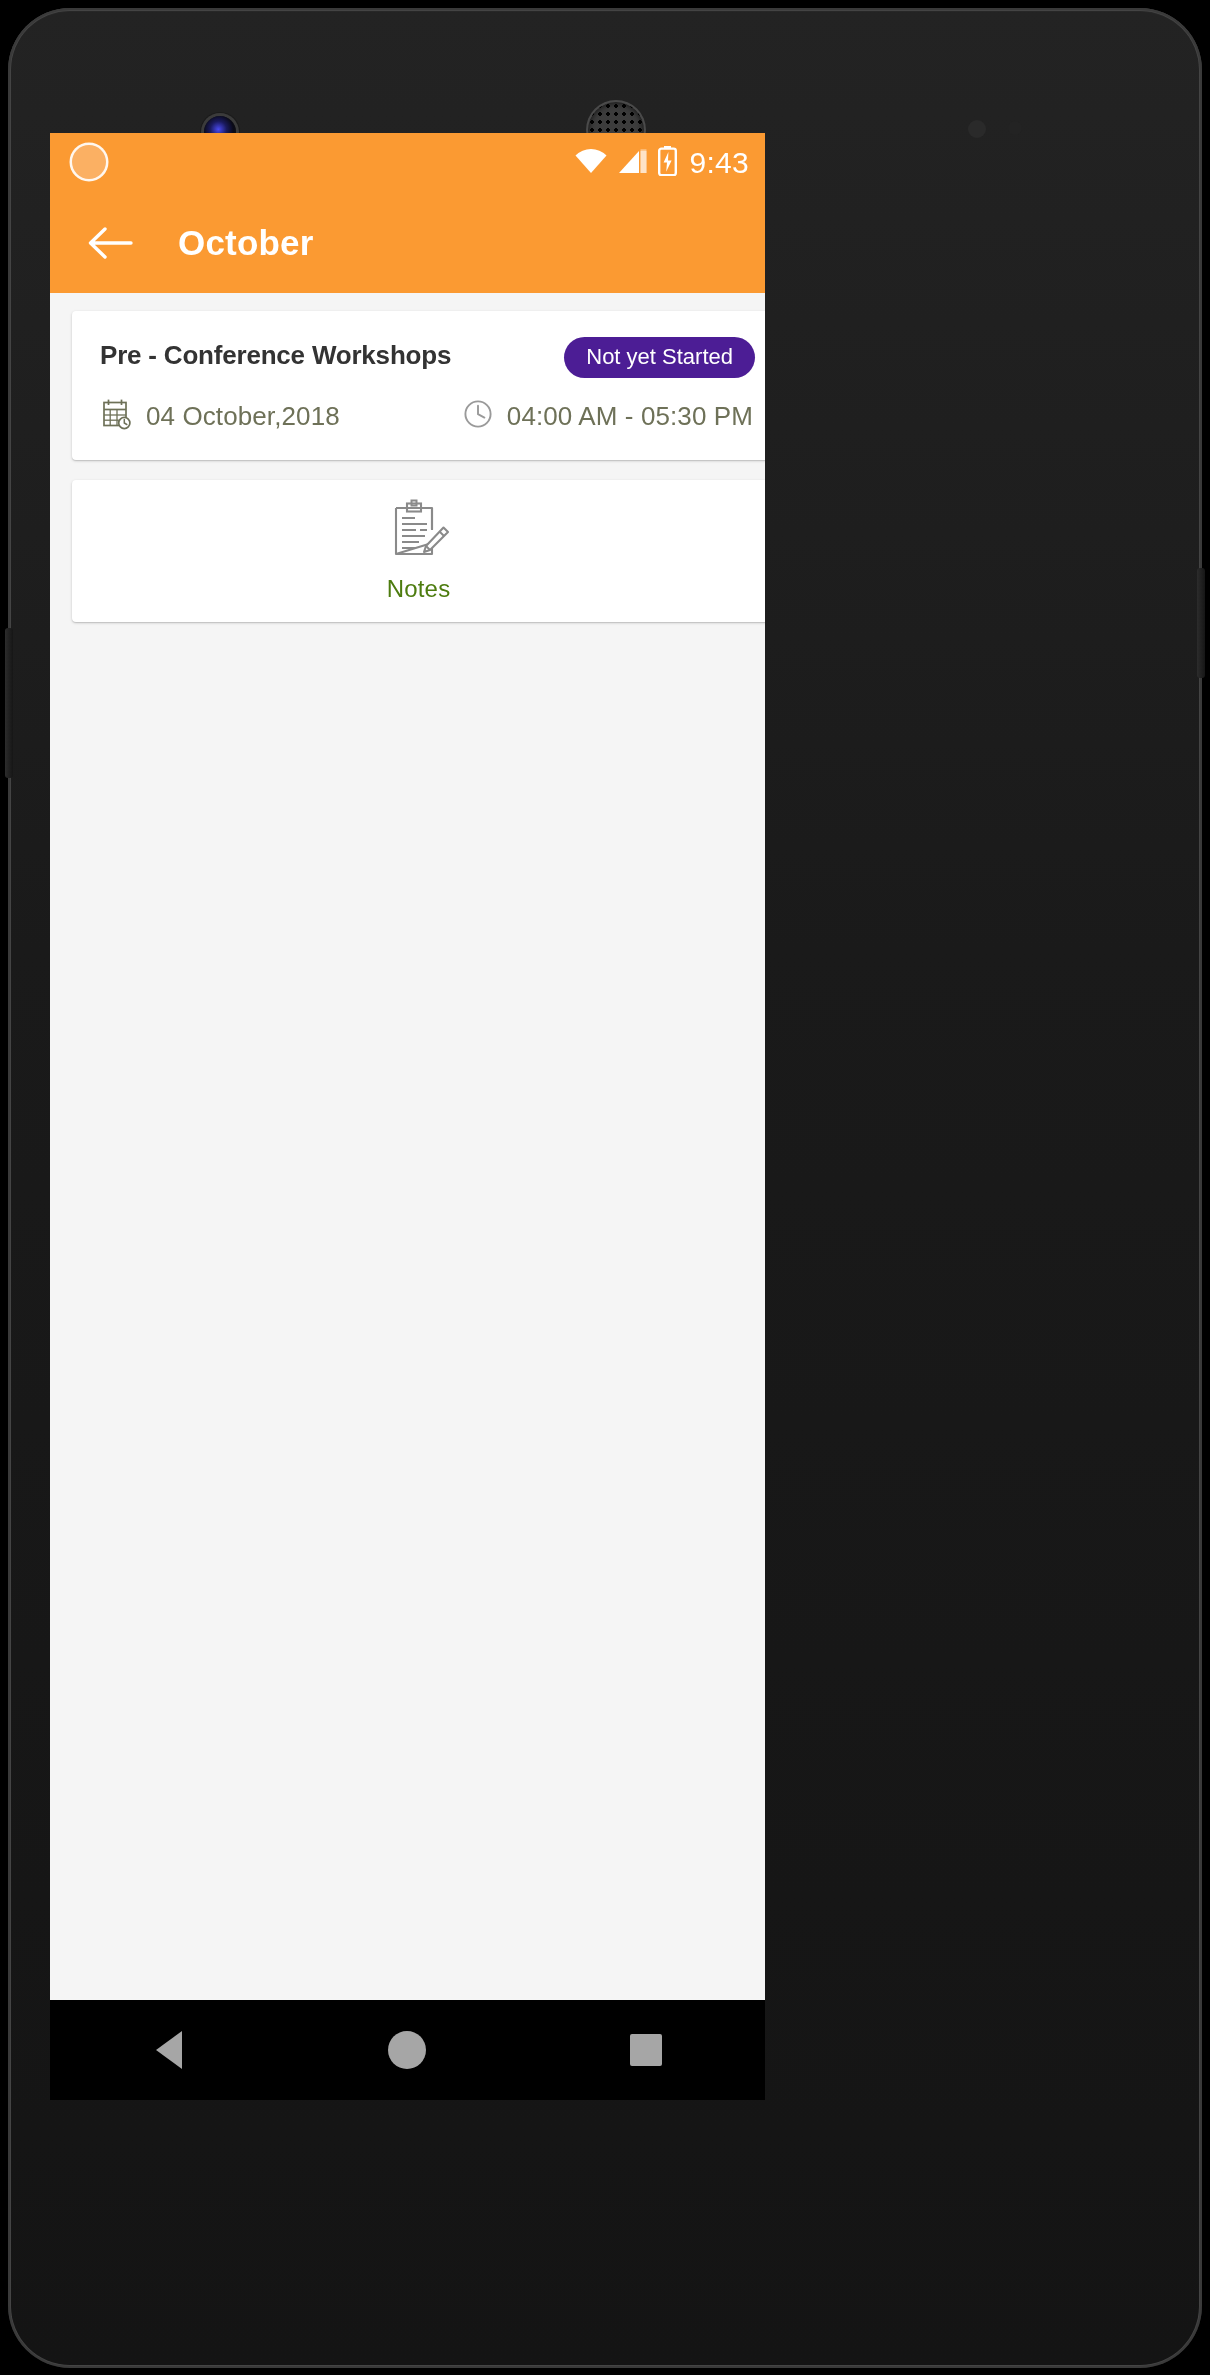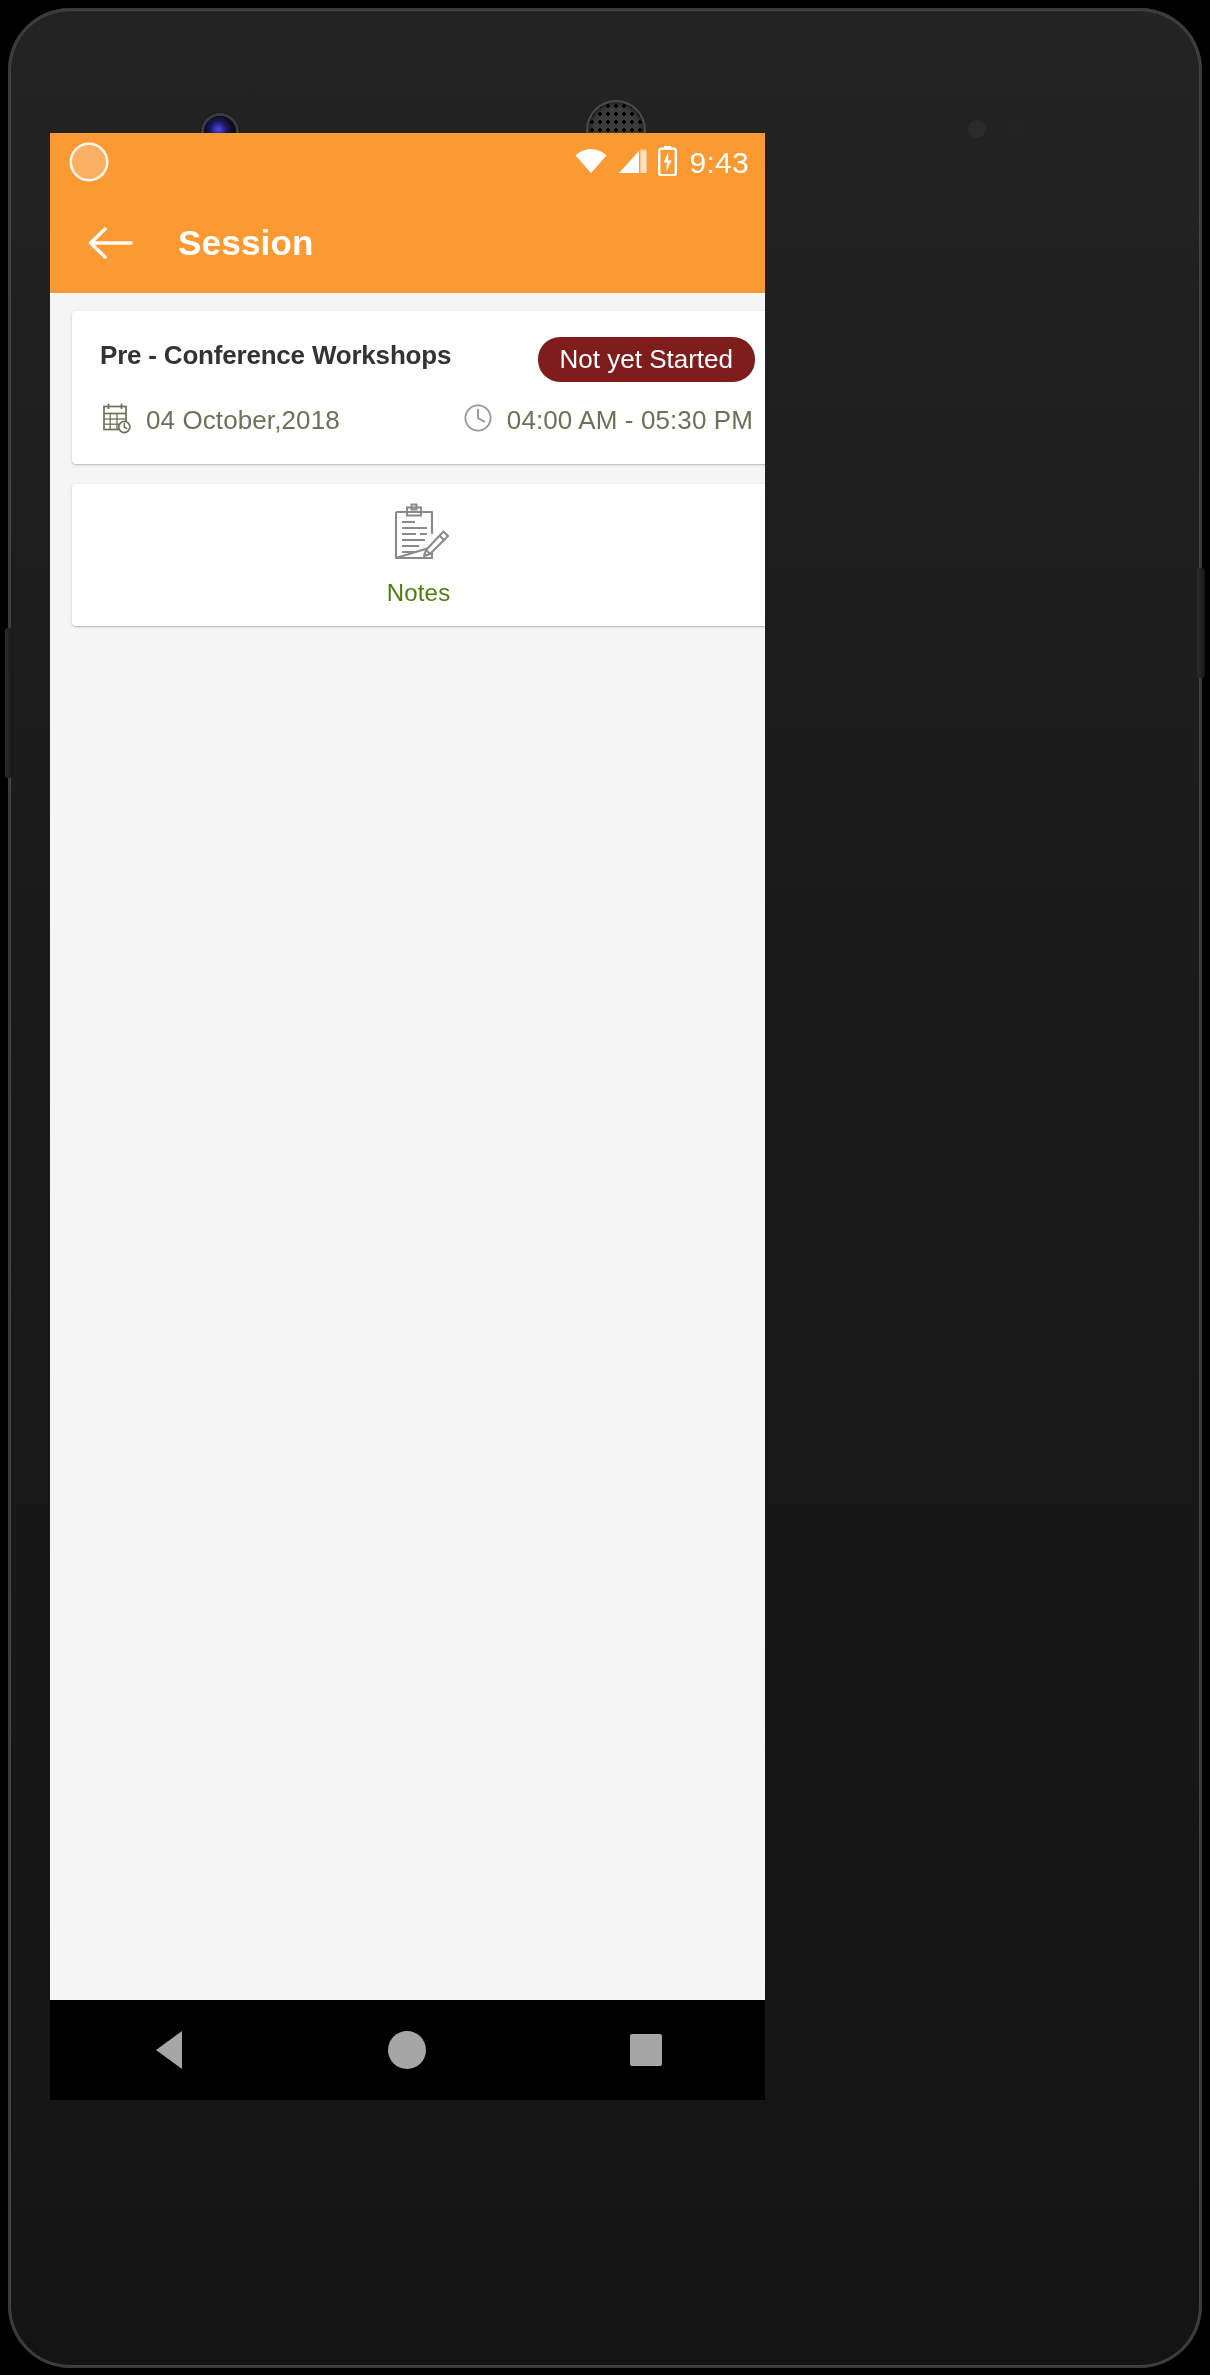--- a/index.html
+++ b/index.html
@@ -197,23 +197,23 @@
   }
   #session-title {
     font-size: 26px;
     font-weight: bold;
     color: #333333;
     letter-spacing: -0.2px;
     line-height: 1.15;
     padding-top: 4px;
   }
   #session-status-badge {
-    background: #7f1d1d;
+    background: #4c1d95;
     color: #ffffff;
-    font-size: 26px;
+    font-size: 22px;
     border-radius: 22px;
     padding: 9px 22px 10px 22px;
     white-space: nowrap;
     line-height: 1;
     margin-right: 2px;
   }
 
   .detail-row {
     display: flex;
     align-items: center;
@@ -346,21 +346,21 @@
 
       <span id="status-time">9:43</span>
     </div>
 
     <div id="app-toolbar">
       <div id="back-button">
         <svg width="46" height="34" viewBox="0 0 46 34">
           <path d="M44 17 L4 17 M18 3 L3.5 17 L18 31" stroke="#ffffff" stroke-width="3.4" fill="none" stroke-linecap="round" stroke-linejoin="round"></path>
         </svg>
       </div>
-      <div id="toolbar-title">Session</div>
+      <div id="toolbar-title">October</div>
     </div>
 
     <div id="content-area">
 
       <div class="card" id="session-card">
 
         <div id="session-header-row">
           <div id="session-title">Pre - Conference Workshops</div>
           <div id="session-status-badge">Not yet Started</div>
         </div>

